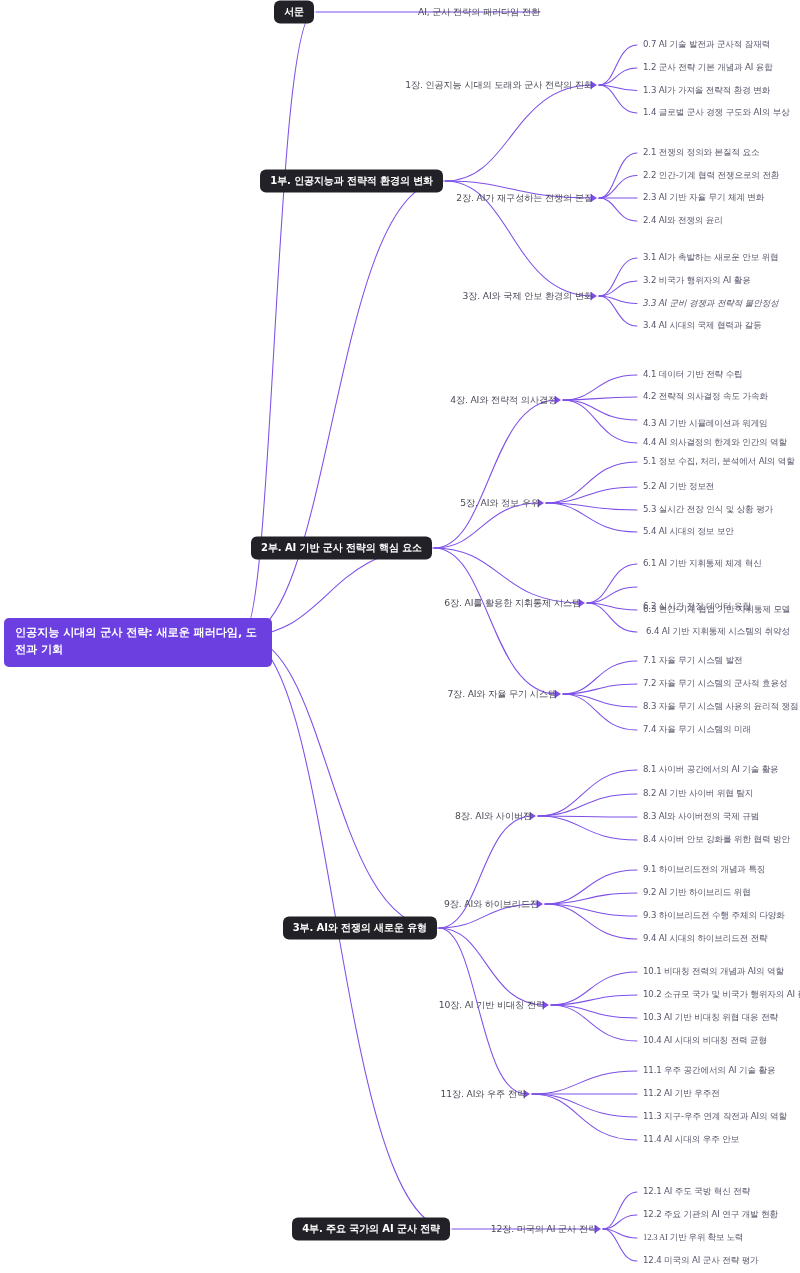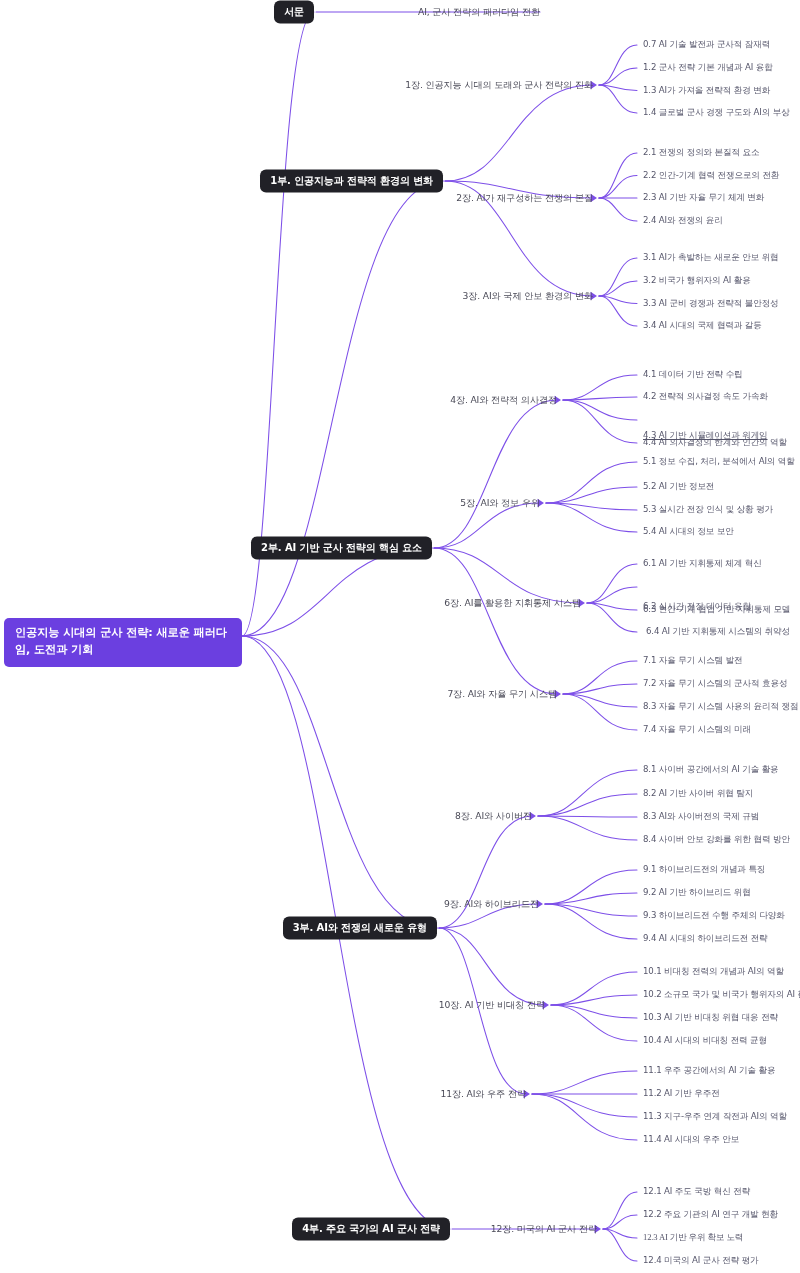--- a/index.html
+++ b/index.html
@@ -19,21 +19,21 @@
   .root-box {
     position: absolute;
     background: #6B3FE0;
     border-radius: 5px;
     padding: 7px 11px 8px 11px;
     color: #ffffff;
     font-size: 11.2px;
     font-weight: bold;
     line-height: 1.5;
     letter-spacing: -0.1px;
-    width: 238px;
+    width: 268px;
     z-index: 5;
   }
 
   
   .part-box {
     position: absolute;
     background: #212127;
     border-radius: 6px;
     padding: 4px 10px 5px 10px;
     color: #ffffff;
@@ -169,27 +169,27 @@
     <div class="leaf-label right" style="left: 643px; top: 90.5px;">1.3 AI가 가져올 전략적 환경 변화</div>
     <div class="leaf-label right" style="left: 643px; top: 113px;">1.4 글로벌 군사 경쟁 구도와 AI의 부상</div>
     <div class="chap-label" style="right: 207px; top: 198px;">2장. AI가 재구성하는 전쟁의 본질</div>
     <div class="leaf-label right" style="left: 643px; top: 153px;">2.1 전쟁의 정의와 본질적 요소</div>
     <div class="leaf-label right" style="left: 643px; top: 175.5px;">2.2 인간-기계 협력 전쟁으로의 전환</div>
     <div class="leaf-label right" style="left: 643px; top: 198px;">2.3 AI 기반 자율 무기 체계 변화</div>
     <div class="leaf-label right" style="left: 643px; top: 221px;">2.4 AI와 전쟁의 윤리</div>
     <div class="chap-label" style="right: 207px; top: 296px;">3장. AI와 국제 안보 환경의 변화</div>
     <div class="leaf-label right" style="left: 643px; top: 258px;">3.1 AI가 촉발하는 새로운 안보 위협</div>
     <div class="leaf-label right" style="left: 643px; top: 281px;">3.2 비국가 행위자의 AI 활용</div>
-    <div class="leaf-label right" style="left: 643px; top: 303.5px;">3.3 AI 군비 경쟁과 전략적 불안정성</div>
+    <div class="leaf-label right" style="left: 643px; top: 303.5px; font-style: italic;">3.3 AI 군비 경쟁과 전략적 불안정성</div>
     <div class="leaf-label right" style="left: 643px; top: 326px;">3.4 AI 시대의 국제 협력과 갈등</div>
     <div class="part-box" style="right: 368px; top: 548px;">2부. AI 기반 군사 전략의 핵심 요소</div>
     <div class="chap-label" style="right: 243px; top: 400px;">4장. AI와 전략적 의사결정</div>
     <div class="leaf-label right" style="left: 643px; top: 375px;">4.1 데이터 기반 전략 수립</div>
     <div class="leaf-label right" style="left: 643px; top: 397px;">4.2 전략적 의사결정 속도 가속화</div>
-    <div class="leaf-label right" style="left: 643px; top: 436px; text-decoration: underline;">4.3 AI 기반 시뮬레이션과 워게임</div>
+    <div class="leaf-label right" style="left: 643px; top: 424px;">4.3 AI 기반 시뮬레이션과 워게임</div>
     <div class="leaf-label right" style="left: 643px; top: 443px;">4.4 AI 의사결정의 한계와 인간의 역할</div>
     <div class="chap-label" style="right: 260px; top: 503px;">5장. AI와 정보 우위</div>
     <div class="leaf-label right" style="left: 643px; top: 462px;">5.1 정보 수집, 처리, 분석에서 AI의 역할</div>
     <div class="leaf-label right" style="left: 643px; top: 487px;">5.2 AI 기반 정보전</div>
     <div class="leaf-label right" style="left: 643px; top: 510px;">5.3 실시간 전장 인식 및 상황 평가</div>
     <div class="leaf-label right" style="left: 643px; top: 532px;">5.4 AI 시대의 정보 보안</div>
     <div class="chap-label" style="right: 219px; top: 603px;">6장. AI를 활용한 지휘통제 시스템</div>
     <div class="leaf-label right" style="left: 643px; top: 564px;">6.1 AI 기반 지휘통제 체계 혁신</div>
     <div class="leaf-label right" style="left: 643px; top: 587px; margin-top: 20px;">6.2 실시간 전장 데이터 융합</div>
     <div class="leaf-label right" style="left: 643px; top: 610px;">6.3 인간-기계 협업 기반 지휘통제 모델</div>

